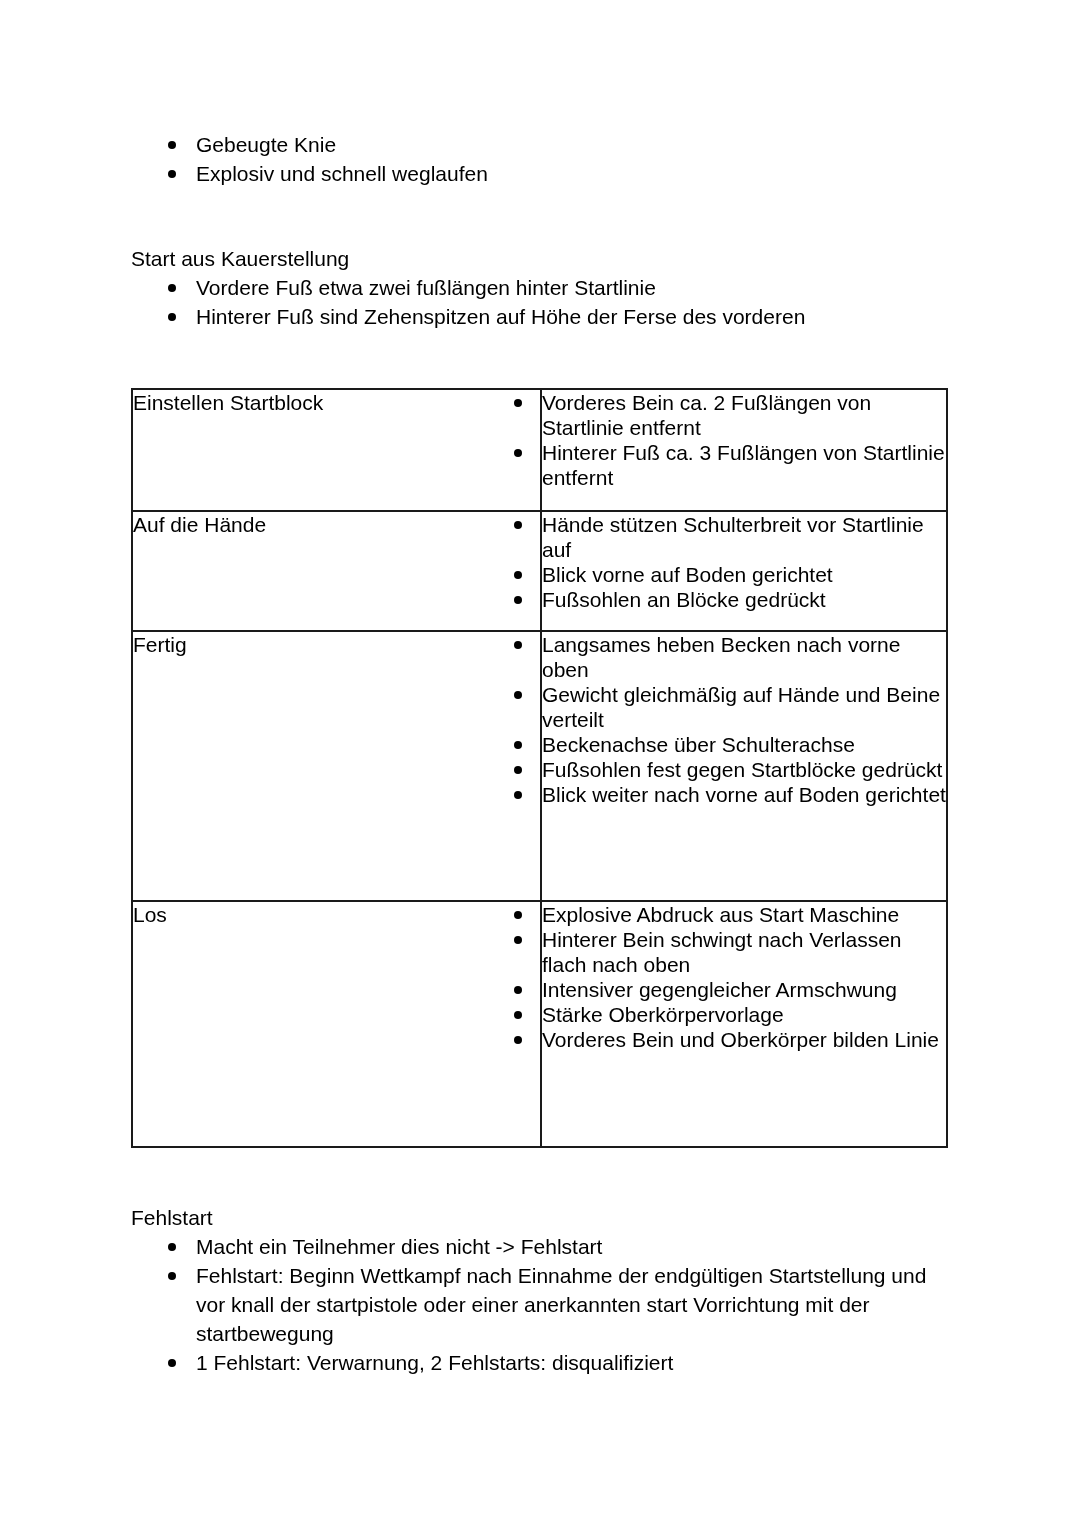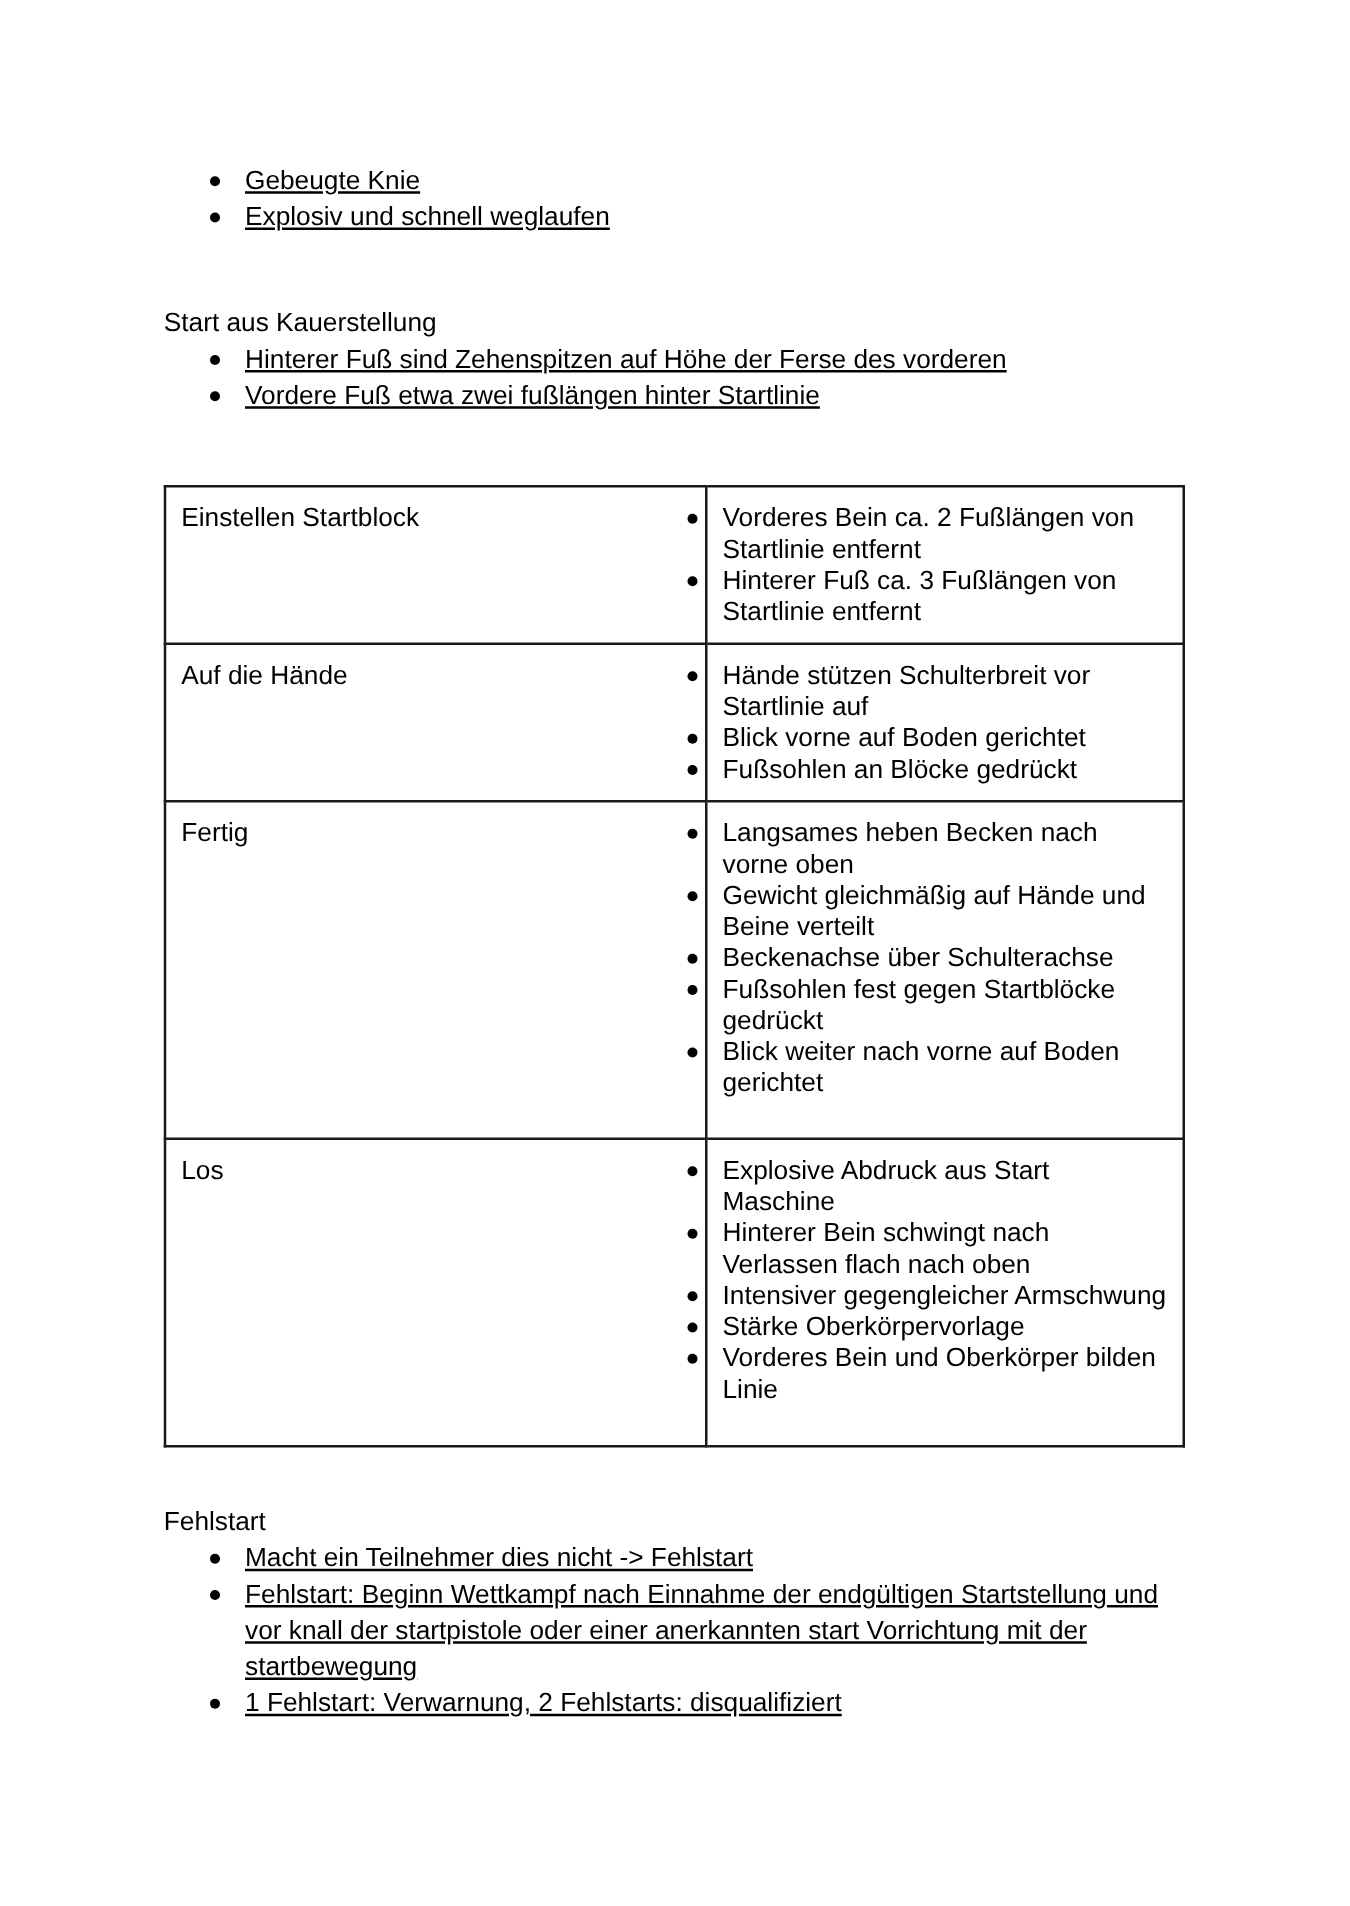--- a/index.html
+++ b/index.html
@@ -8,54 +8,54 @@
     font-family: "Liberation Sans", sans-serif; color: #000; font-size: 21px;
   }
   .page { position: absolute; left: 0; top: 0; width: 1080px; height: 1525px; }
   ul.bullets { list-style: none; margin: 0; padding: 0; }
   ul.bullets li { position: relative; }
   ul.bullets li::before {
     content: ""; position: absolute; width: 8px; height: 8px; border-radius: 50%;
     background: #000;
   }
   .top-list { position: absolute; left: 196px; top: 130px; }
-  .top-list li, .sec-list li, .fehl-list li { line-height: 29px; text-decoration: underline; }
+  .top-list li, .sec-list li, .fehl-list li { line-height: 29px; }
   .top-list li::before, .sec-list li::before, .fehl-list li::before { left: -28px; top: 11px; }
 
   .heading { position: absolute; left: 131px; line-height: 29px; }
   .sec-list { position: absolute; left: 196px; top: 273px; width: 760px; }
 
   table.steps {
     position: absolute; left: 131px; top: 388px; width: 817px;
     border-collapse: collapse; table-layout: fixed;
   }
   table.steps td {
-    border: 2px solid #1a1a1a; vertical-align: top; padding: 12px;
+    border: 2px solid #1a1a1a; vertical-align: top; padding: 0;
   }
   td.label-cell { width: 407px; padding: 12px 8px 0 8px; line-height: 25px; }
   td.items-cell { padding: 12px 10px 10px 74px; }
   td.items-cell li { line-height: 25px; }
   td.items-cell li::before { left: -28px; top: 9px; }
 
   .fehl-list { position: absolute; left: 196px; top: 1232px; width: 760px; }
 </style>
 </head>
 <body>
 
 <div class="page">
 
   <ul class="bullets top-list">
     <li>Gebeugte Knie</li>
     <li>Explosiv und schnell weglaufen</li>
   </ul>
 
   <div class="heading" style="top:244px;">Start aus Kauerstellung</div>
   <ul class="bullets sec-list">
+    <li>Vordere Fuß etwa zwei fußlängen hinter Startlinie</li>
     <li>Hinterer Fuß sind Zehenspitzen auf Höhe der Ferse des vorderen</li>
-    <li>Vordere Fuß etwa zwei fußlängen hinter Startlinie</li>
   </ul>
 
   <table class="steps">
     <tbody>
         <tr style="height:122px;">
       <td class="label-cell">Einstellen Startblock</td>
       <td class="items-cell">
         <ul class="bullets">
           <li>Vorderes Bein ca. 2 Fußlängen von Startlinie entfernt</li>
           <li>Hinterer Fuß ca. 3 Fußlängen von Startlinie entfernt</li>

